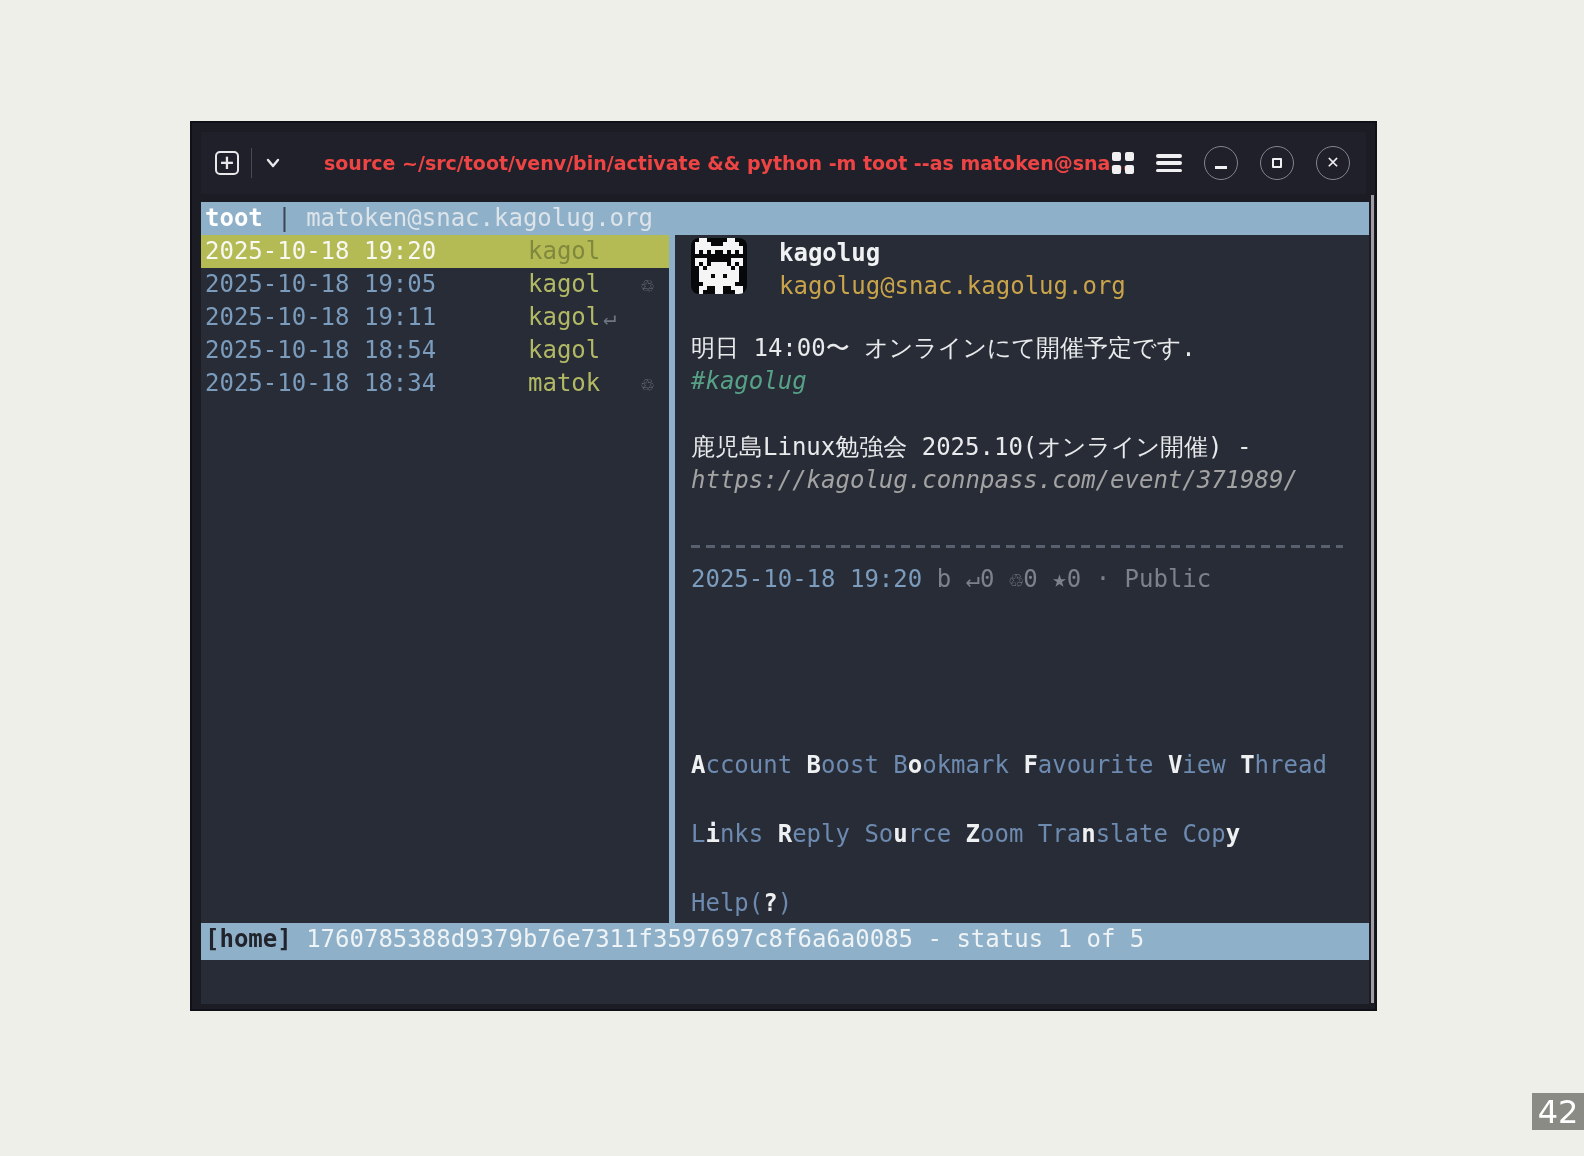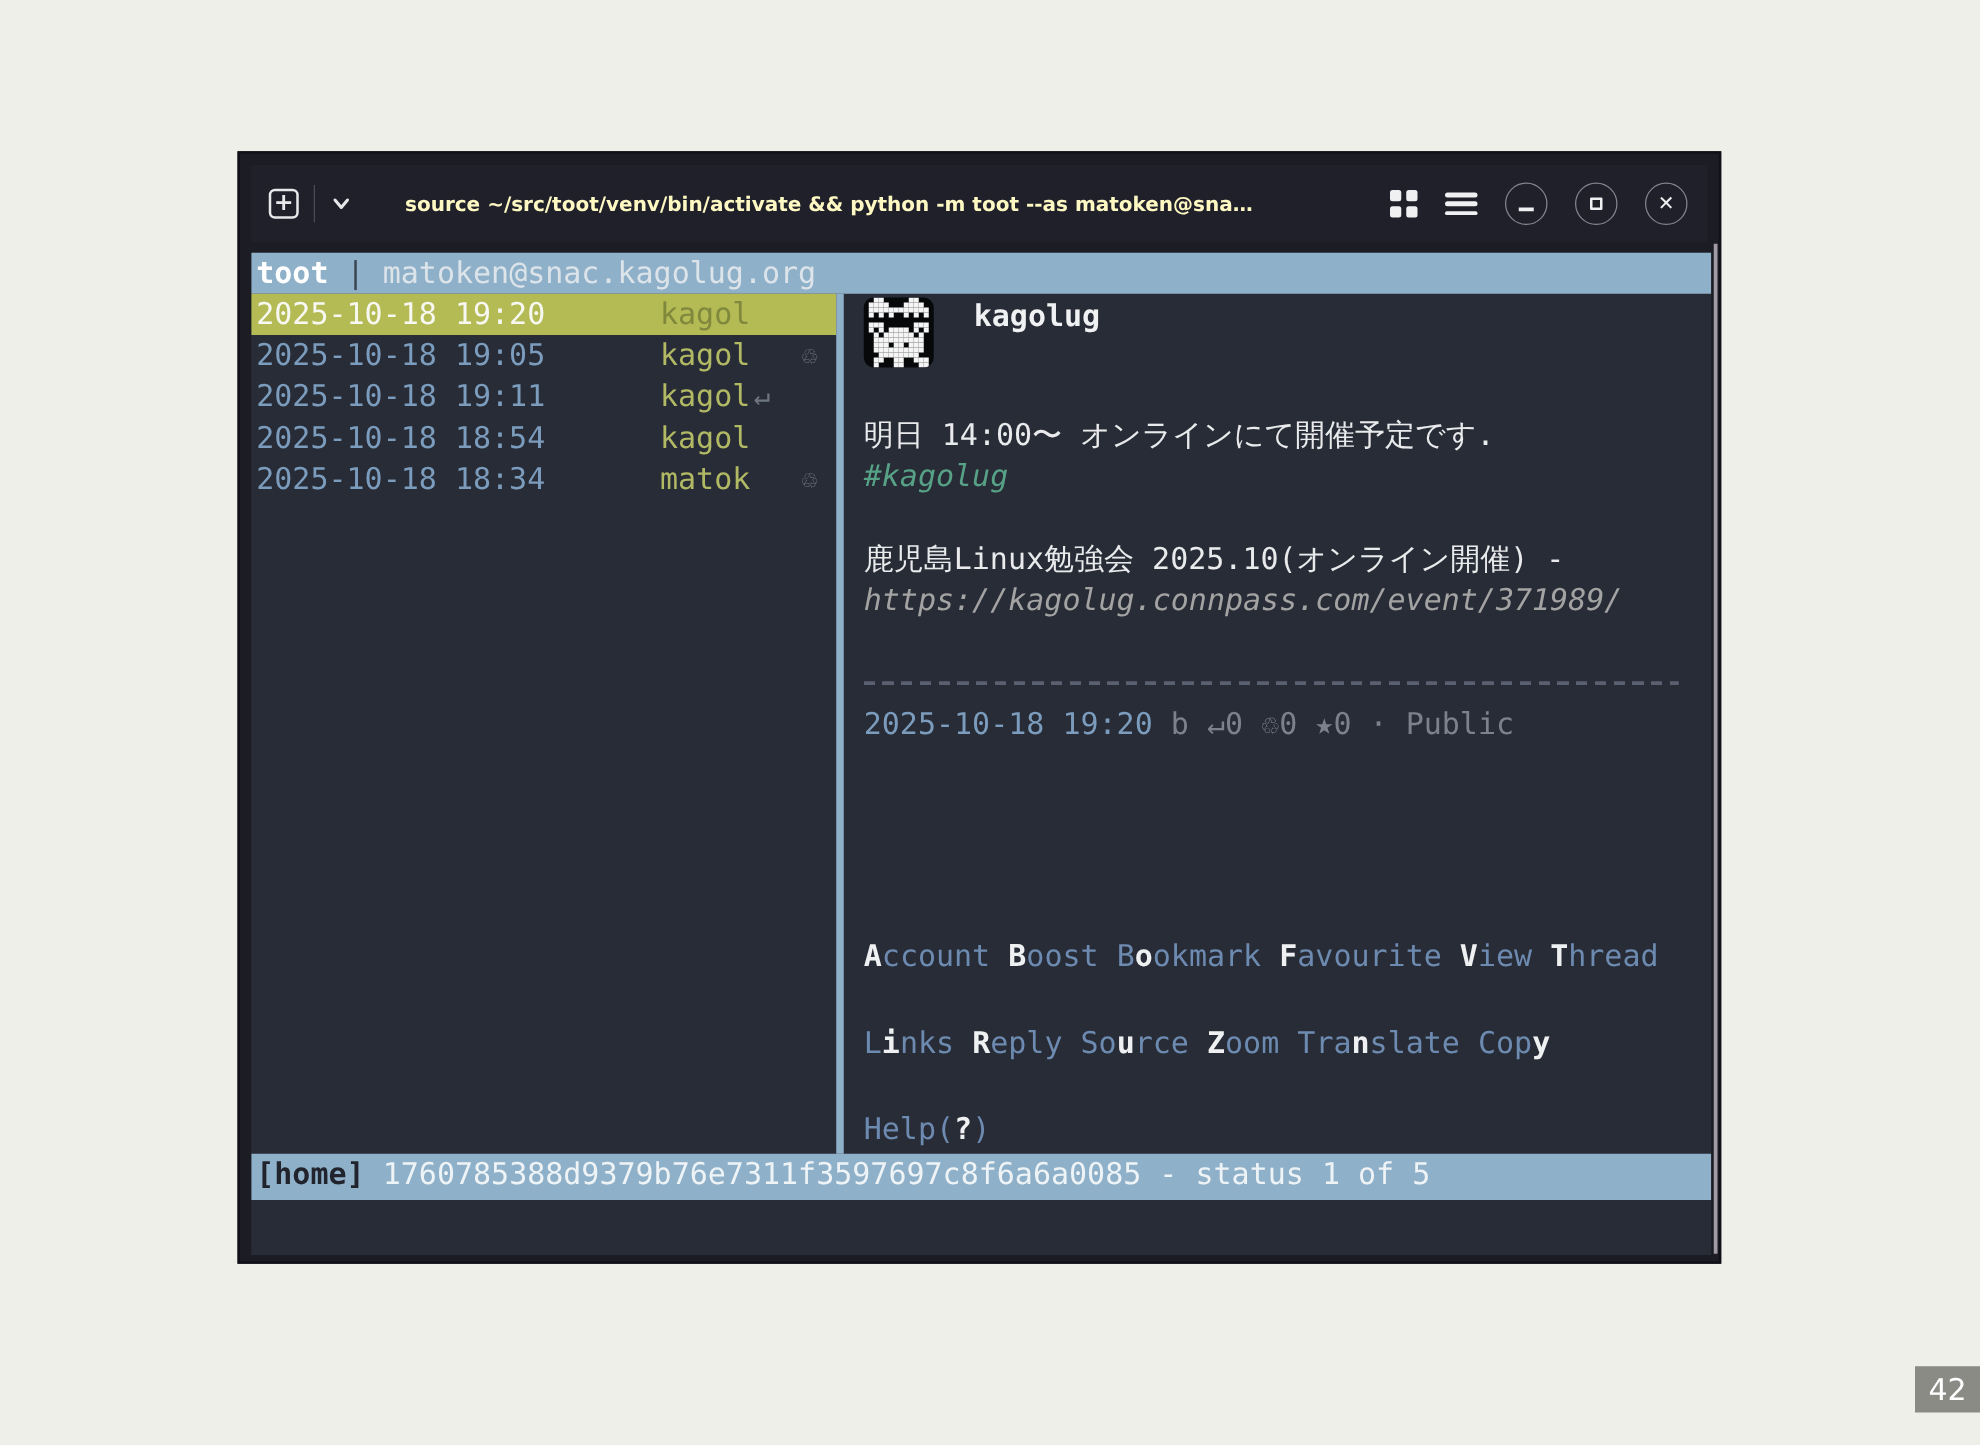--- a/index.html
+++ b/index.html
@@ -25,21 +25,21 @@
     font-family:"DejaVu Sans","Liberation Sans",sans-serif;
   }
   .newtab-btn {
     width:24px; height:24px; border:2.5px solid #e8e8ea; border-radius:5px;
     color:#e8e8ea; font-size:19px; line-height:19px; text-align:center;
     font-weight:bold; cursor:pointer;
   }
   .tb-sep { width:1px; height:30px; background:#4a4a54; margin:0 12px; }
   .chevron { width:18px; height:18px; cursor:pointer; }
   .win-title {
-    color:#fef9c3; font-size:16px; font-weight:bold; margin-left:42px;
+    color:#ef4444; font-size:19px; font-weight:bold; margin-left:42px;
     white-space:nowrap; overflow:hidden; flex:0 1 auto;
   }
   .tb-right { position:absolute; right:16px; display:flex; align-items:center; gap:22px; }
   .grid-icon { width:22px; height:22px; display:grid; grid-template-columns:1fr 1fr; gap:4px; cursor:pointer; }
   .grid-icon span { background:#f0f0f2; border-radius:2px; }
   .burger-icon { width:26px; height:18px; display:flex; flex-direction:column; justify-content:space-between; cursor:pointer; }
   .burger-icon span { height:3.5px; background:#f0f0f2; border-radius:2px; }
   .circle-btn {
     width:34px; height:34px; border:1.5px solid #84848e; border-radius:50%;
     display:flex; align-items:center; justify-content:center; cursor:pointer; color:#f0f0f2;
@@ -111,21 +111,21 @@
     position:absolute; left:0; top:721px; width:100%; height:37px; line-height:32px;
     background:#8fb0c9; padding-left:4px; white-space:pre;
   }
   .statusbar .ctx { color:#21242c; font-weight:bold; }
   .statusbar .sid { color:#eef3f6; }
 
   
   .page-badge {
     position:absolute; right:0; bottom:26px; width:52px; height:37px;
     background:#8b8b85; color:#ffffff; font-family:"DejaVu Sans","Liberation Sans",sans-serif;
-    font-size:24px; display:flex; align-items:center; justify-content:center;margin-left:32px;
+    font-size:32px; display:flex; align-items:center; justify-content:center;margin-left:32px;
   }
 </style>
 </head>
 <body>
 
 <div class="window">
 
   <div class="titlebar">
     <div class="newtab-btn">+</div>
     <div class="tb-sep"></div>
@@ -380,20 +380,21 @@
           <i class="on"></i>
           <i class="on"></i>
           <i class="off"></i>
           <i class="off"></i>
           <i class="off"></i>
           <i class="on"></i>
           <i class="on"></i>
           <i class="off"></i>
         </div>
       <div class="d-name">kagolug</div>
+      <div class="d-handle">kagolug@snac.kagolug.org</div>
 
       <div class="d-body">
         <div id="content-lines">
             <div class="cline white">明日 14:00〜 オンラインにて開催予定です.</div>
             <div class="cline hashtag">#kagolug</div>
             <div class="cline white"></div>
             <div class="cline white">鹿児島Linux勉強会 2025.10(オンライン開催) -</div>
             <div class="cline url">https://kagolug.connpass.com/event/371989/</div>
             <div class="cline white"></div>
             <div class="cline dash"></div>

